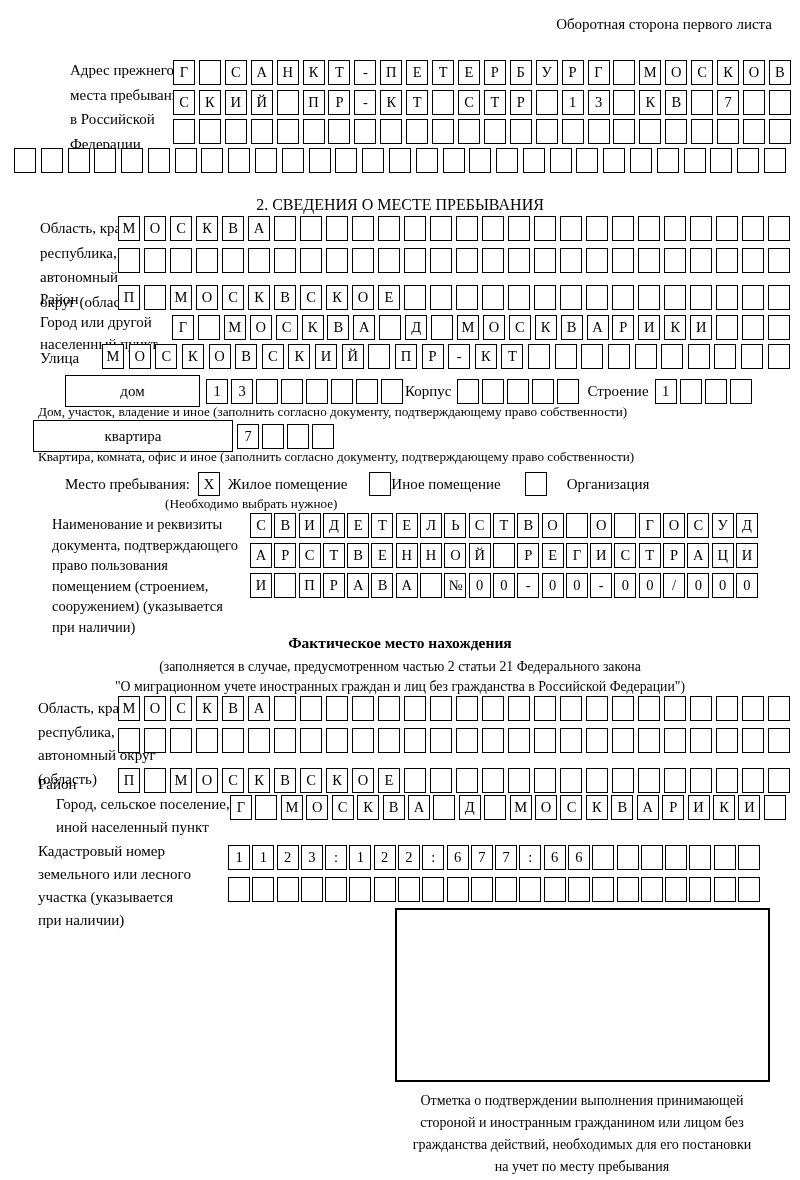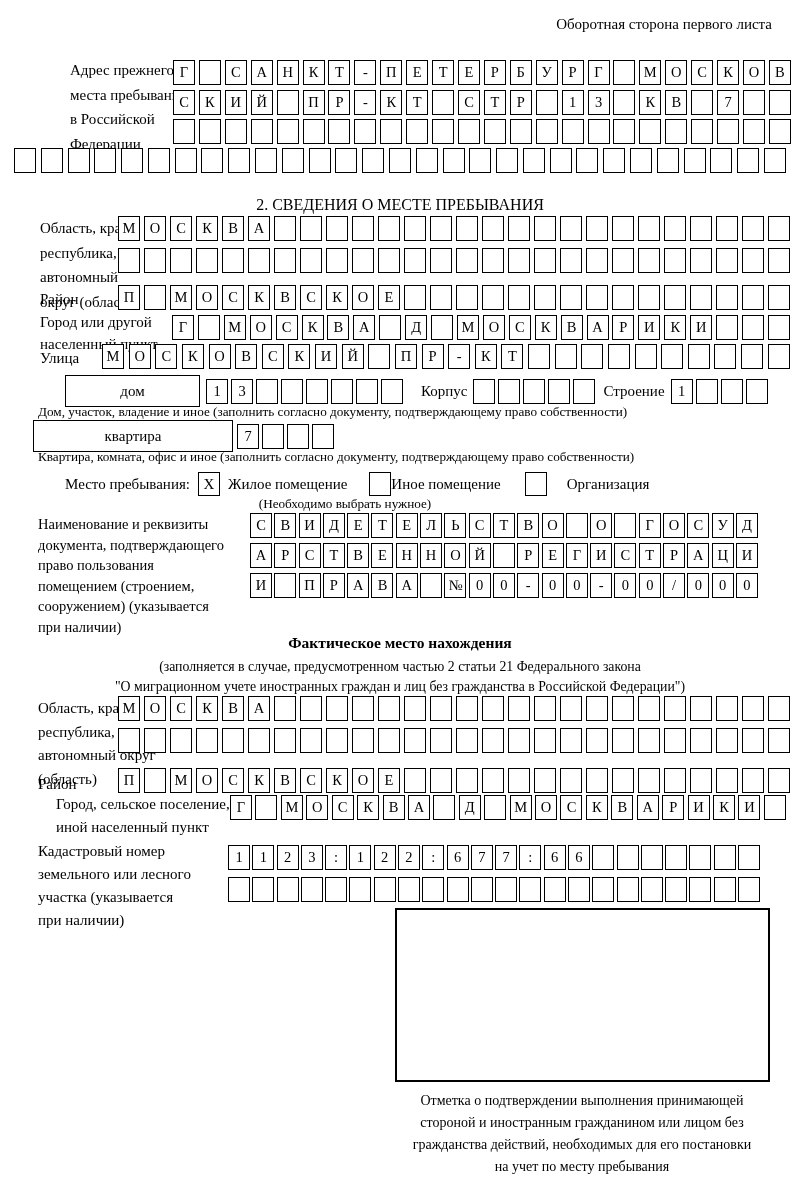--- a/index.html
+++ b/index.html
@@ -308,21 +308,21 @@
     <div class="boxrow gap" style="margin-left:6px">
         <div class="cell">1</div>
         <div class="cell">3</div>
         <div class="cell"></div>
         <div class="cell"></div>
         <div class="cell"></div>
         <div class="cell"></div>
         <div class="cell"></div>
         <div class="cell"></div>
       </div>
-    <div class="inl" style="margin-left:18px">Корпус</div>
+    <div class="inl" style="margin-left:2px">Корпус</div>
     <div class="boxrow gap" style="margin-left:6px">
         <div class="cell"></div>
         <div class="cell"></div>
         <div class="cell"></div>
         <div class="cell"></div>
         <div class="cell"></div>
       </div>
     <div class="inl" style="margin-left:8px">Строение</div>
     <div class="boxrow gap" style="margin-left:6px">
         <div class="cell">1</div>
@@ -346,23 +346,23 @@
 
   <div class="abs inlrow" style="left:65px;top:472px">
     <div class="inl">Место пребывания:</div>
     <div class="checkbox" style="margin-left:8px">X</div>
     <div class="inl" style="margin-left:8px">Жилое помещение</div>
     <div class="checkbox" style="margin-left:22px"></div>
     <div class="inl" style="">Иное помещение</div>
     <div class="checkbox" style="margin-left:24px"></div>
     <div class="inl" style="margin-left:20px">Организация</div>
   </div>
-  <div class="abs cap" style="left:165px;top:496px;width:360px;text-align:center">(Необходимо выбрать нужное)</div>
-
-  <div class="abs label doc" style="left:38px;top:514px">
+  <div class="abs cap" style="left:165px;top:496px;width:360px;text-align:left">(Необходимо выбрать нужное)</div>
+
+  <div class="abs label doc" style="left:52px;top:514px">
       <div>Наименование и реквизиты</div>
       <div>документа, подтверждающего</div>
       <div>право пользования</div>
       <div>помещением (строением,</div>
       <div>сооружением) (указывается</div>
       <div>при наличии)</div>
     </div>
   <div class="abs boxrow" style="left:250px;top:513px;width:508px">
       <div class="cell">С</div>
       <div class="cell">В</div>

